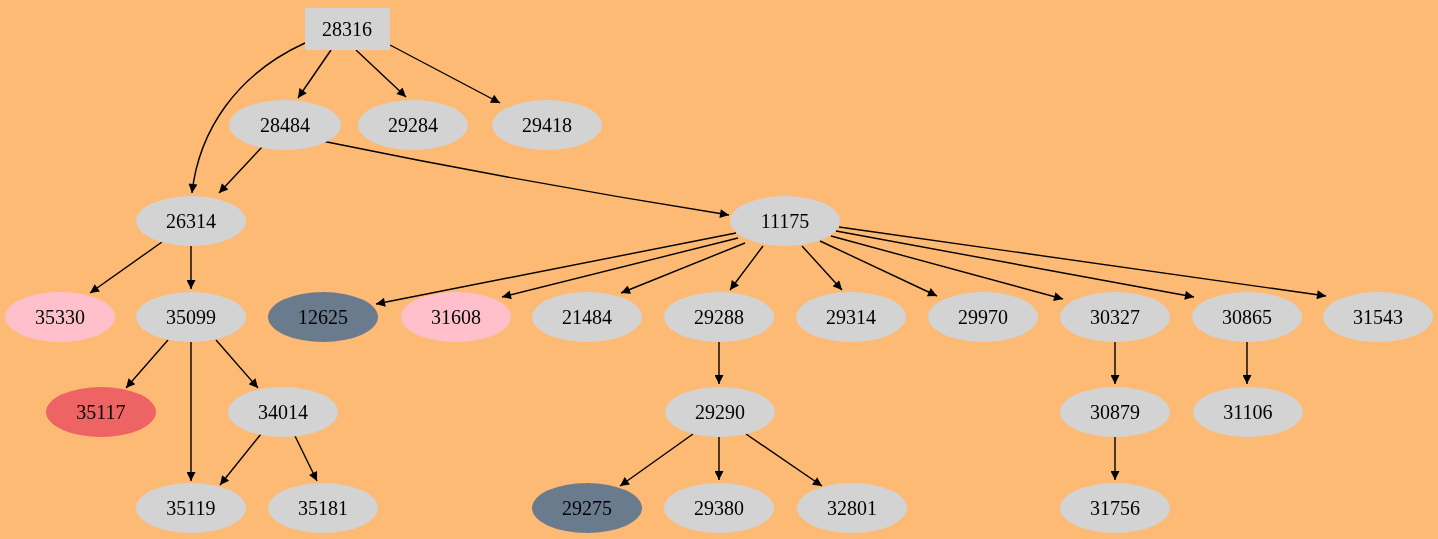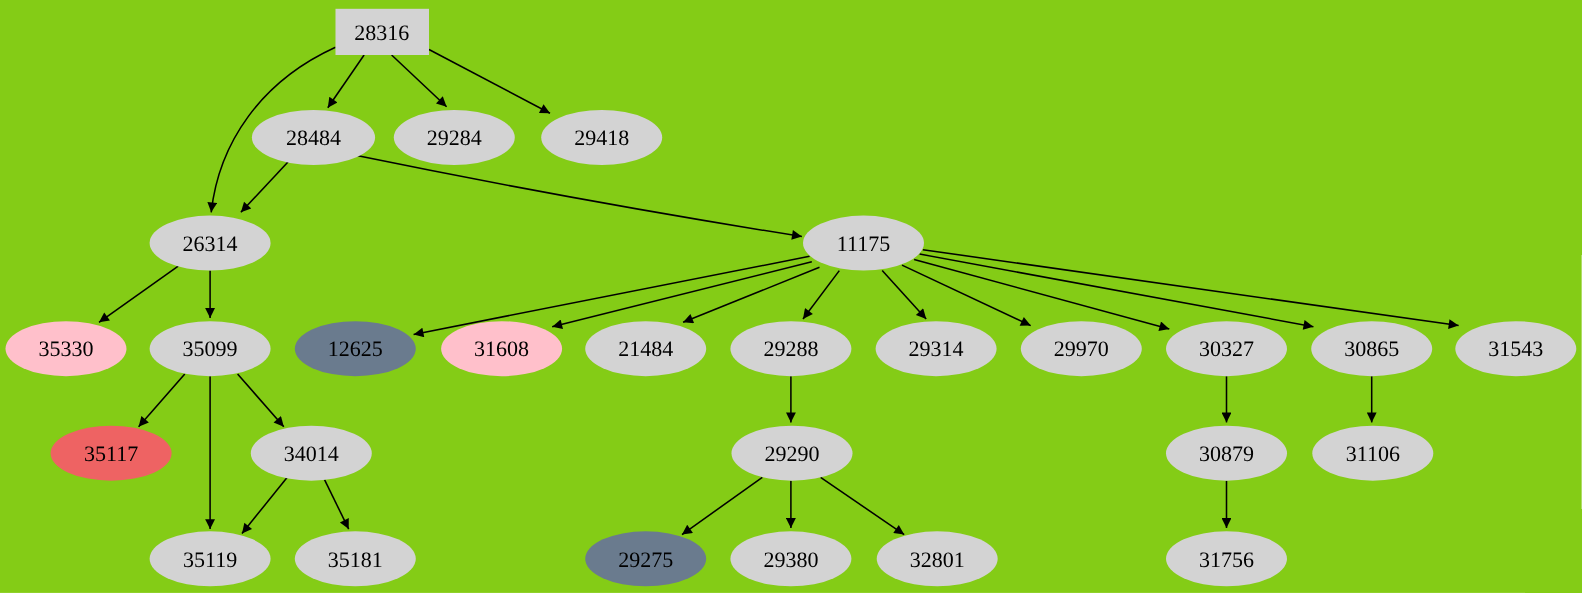--- a/index.html
+++ b/index.html
@@ -3,21 +3,21 @@
 <meta charset="utf-8">
 <style>
   html, body {
     margin: 0;
     padding: 0;
     background: #ffffff;
   }
   .canvas-wrap {
     width: 1438px;
     height: 539px;
-    background: #84cc16;
+    background: #fdba74;
     position: relative;
   }
   svg {
     display: block;
   }
   .node-label {
     font-family: "Liberation Serif", "DejaVu Serif", serif;
     font-size: 20px;
     fill: #000000;
     text-anchor: middle;

